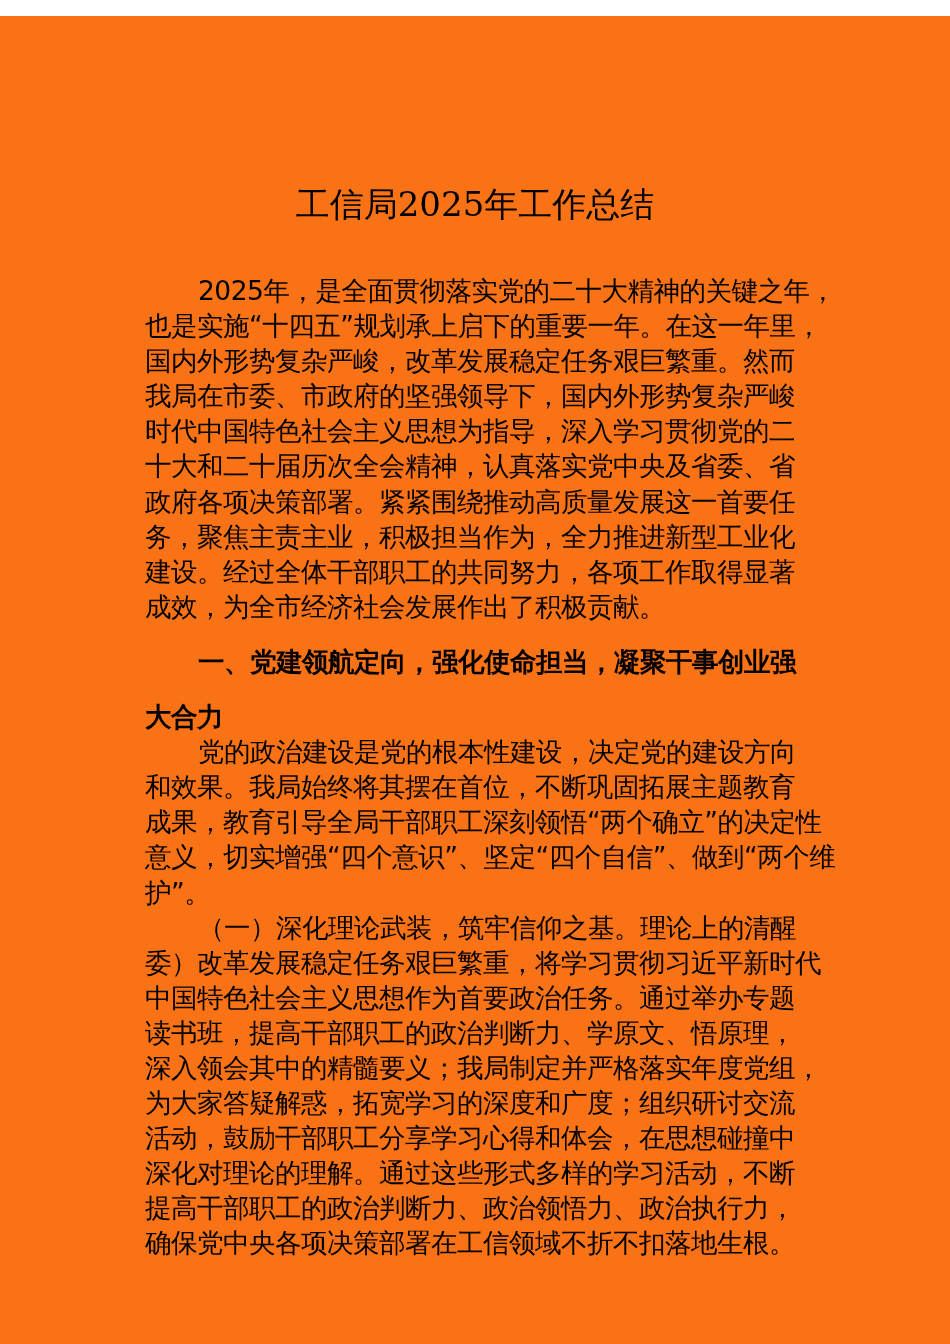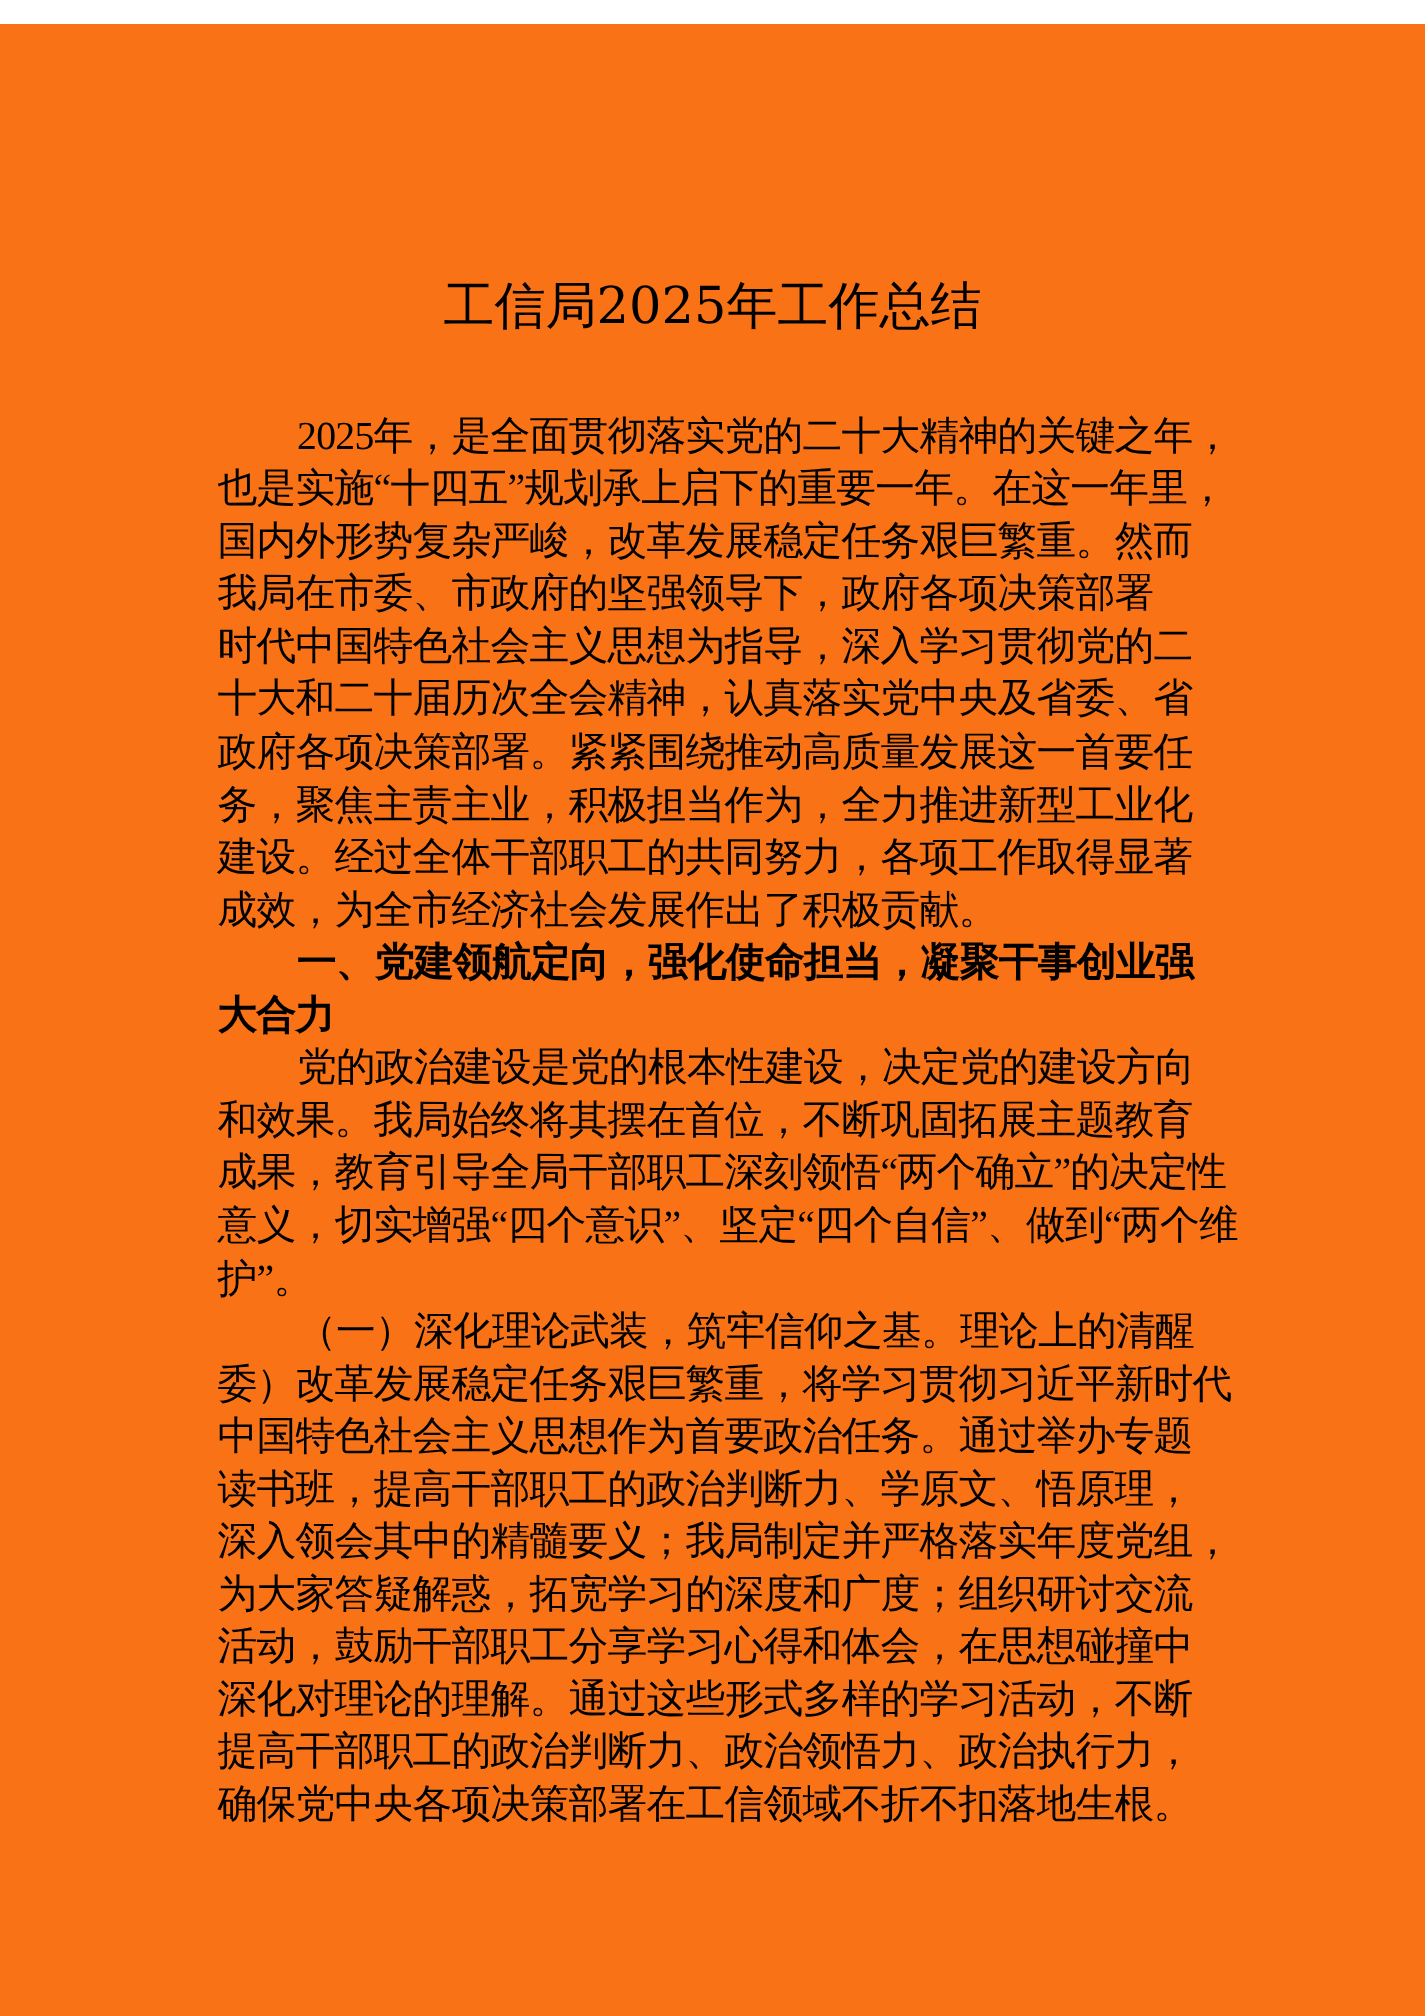--- a/index.html
+++ b/index.html
@@ -1,35 +1,35 @@
 <!DOCTYPE html>
 <html><head>
   <meta charset="utf-8">
   <style>
     html, body { margin: 0; padding: 0; background: #ffffff; }
     body { width: 950px; height: 1344px; position: relative; overflow: hidden;
       font-family: "DejaVu Sans", "Liberation Sans", sans-serif; color: #000; }
     .page { position: absolute; left: 0; top: 16px; width: 950px; height: 1344px; background: #f97316; }
     .title { position: absolute; top: 166px; left: 0; width: 950px; text-align: center;
       font-size: 34px; line-height: 44px; font-family: "DejaVu Serif", "Liberation Serif", serif; letter-spacing: 0px; }
-    .body { position: absolute; left: 145px; top: 257px; width: 680px; font-family: Liberation Serif, serif; }
+    .body { position: absolute; left: 145px; top: 257px; width: 680px; }
     .line { height: 35.1px; line-height: 35.1px; font-size: 26.5px; white-space: nowrap; letter-spacing: -0.5px; }
     .indent { padding-left: 53px; }
-    .bold { font-weight: bold; }
+    .bold { font-weight: bold; margin-top: 20px; }
   </style>
 </head>
 <body>
 
 <div class="page">
   <div class="title">工信局2025年工作总结</div>
   <div class="body" id="doc-body">
       <div class="line indent">2025年，是全面贯彻落实党的二十大精神的关键之年，</div>
       <div class="line">也是实施“十四五”规划承上启下的重要一年。在这一年里，</div>
       <div class="line">国内外形势复杂严峻，改革发展稳定任务艰巨繁重。然而</div>
-      <div class="line">我局在市委、市政府的坚强领导下，政府各项决策部署</div>
+      <div class="line">我局在市委、市政府的坚强领导下，国内外形势复杂严峻</div>
       <div class="line">时代中国特色社会主义思想为指导，深入学习贯彻党的二</div>
       <div class="line">十大和二十届历次全会精神，认真落实党中央及省委、省</div>
       <div class="line">政府各项决策部署。紧紧围绕推动高质量发展这一首要任</div>
       <div class="line">务，聚焦主责主业，积极担当作为，全力推进新型工业化</div>
       <div class="line">建设。经过全体干部职工的共同努力，各项工作取得显著</div>
       <div class="line">成效，为全市经济社会发展作出了积极贡献。</div>
       <div class="line indent bold">一、党建领航定向，强化使命担当，凝聚干事创业强</div>
       <div class="line bold">大合力</div>
       <div class="line indent">党的政治建设是党的根本性建设，决定党的建设方向</div>
       <div class="line">和效果。我局始终将其摆在首位，不断巩固拓展主题教育</div>

